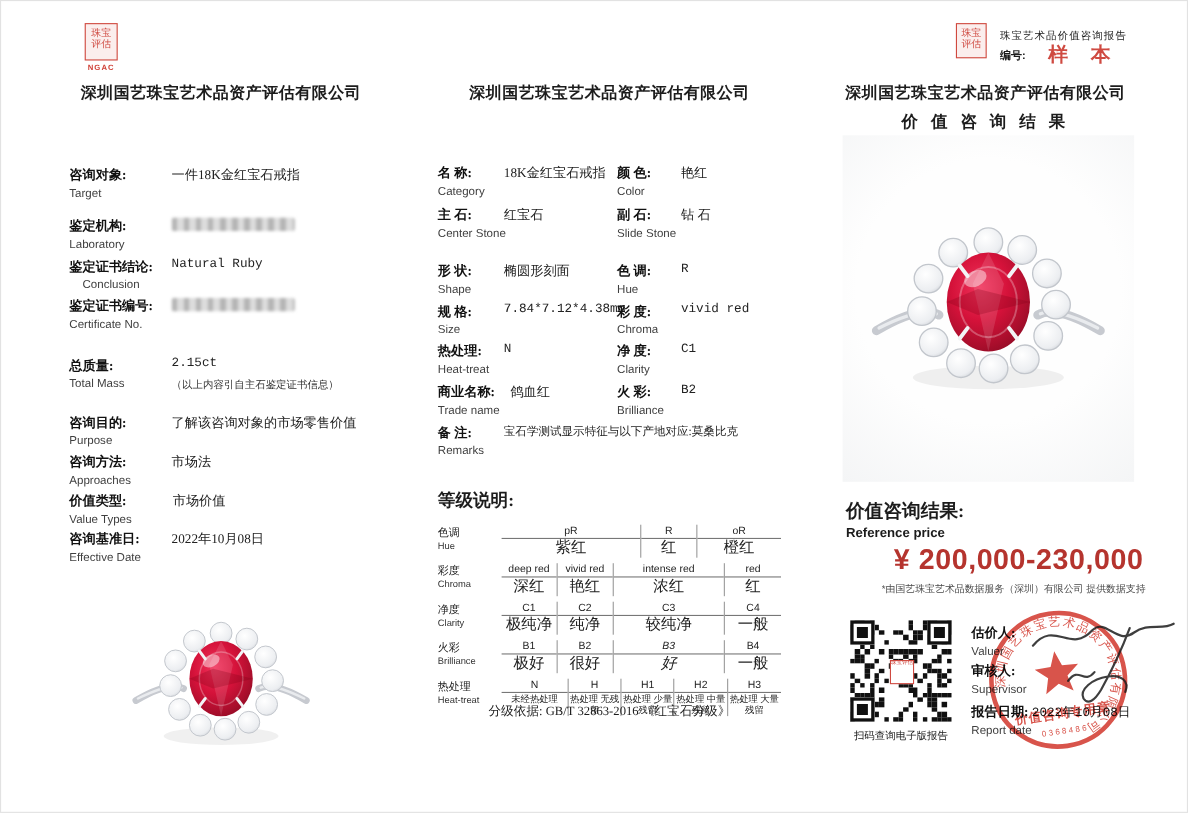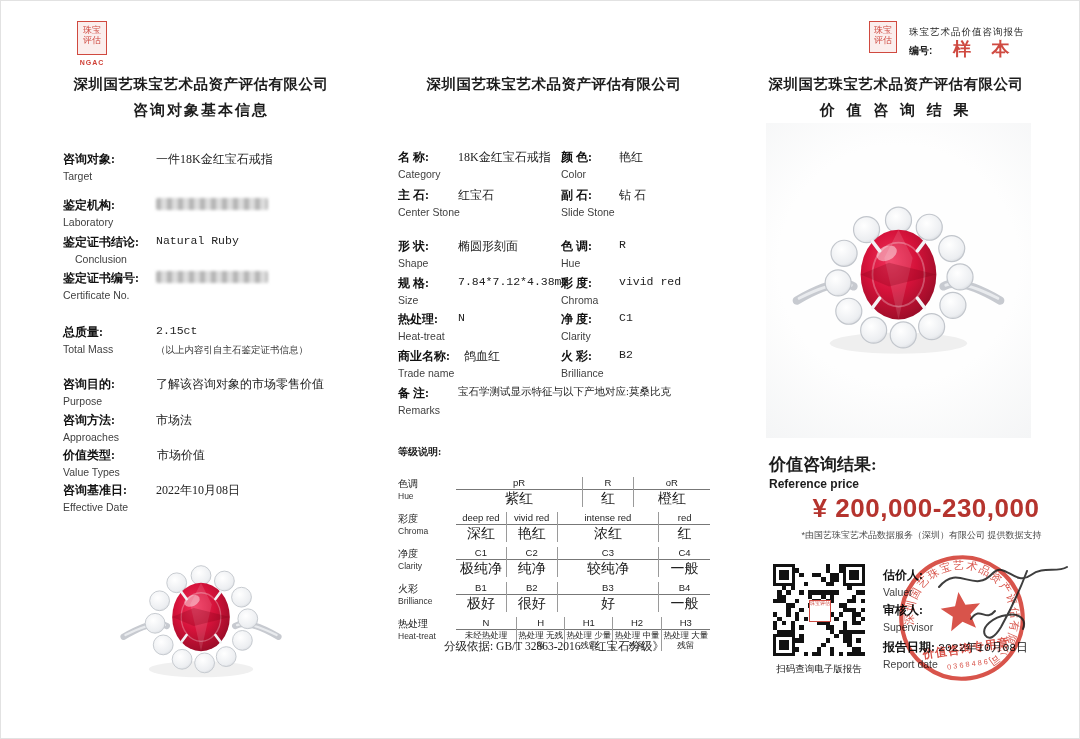--- a/index.html
+++ b/index.html
@@ -56,21 +56,20 @@
 <body>
 
 <div class="page">
 
   <div class="abs sq-seal" style="left:76px;top:20px;width:30px;height:34px;">
     <div class="chars">珠宝评估</div>
   </div>
   <div class="abs ngac" style="left:74px;top:56px;width:34px;">NGAC</div>
 
   <div class="abs col-title" style="left:40px;top:74px;width:320px;">深圳国艺珠宝艺术品资产评估有限公司</div>
-  <div class="abs col-sub" style="left:40px;top:100px;width:320px;letter-spacing:2px;">咨询对象基本信息</div>
 
   <div class="fld" style="left:62px;top:150px;">
     <div class="lcn">咨询对象:</div>
     <div class="len">Target</div>
     <div class="val" style="left:93px;">一件18K金红宝石戒指</div>
   </div>
   <div class="fld" style="left:62px;top:196px;">
     <div class="lcn">鉴定机构:</div>
     <div class="len">Laboratory</div>
     <div class="redact" style="left:93px;"></div>
@@ -218,21 +217,21 @@
     <div class="lcn">火  彩:</div>
     <div class="len">Brilliance</div>
     <div class="val mono" style="left:58px;">B2</div>
   </div>
   <div class="fld" style="left:397px;top:384px;">
     <div class="lcn">备  注:</div>
     <div class="len">Remarks</div>
     <div class="val" style="left:60px;font-size:10.5px;">宝石学测试显示特征与以下产地对应:莫桑比克</div>
   </div>
 
-  <div class="abs" style="left:397px;top:444px;font-weight:bold;font-size:10px;font-family:'Liberation Serif',serif;">等级说明:</div>
+  <div class="abs" style="left:397px;top:444px;font-weight:bold;font-size:16px;font-family:'Liberation Serif',serif;">等级说明:</div>
 
   <div class="abs" style="left:397px;top:476px;width:312px;">
     <div class="gt-row">
       <div class="gt-lab">
           <div class="c">色调</div>
           <div class="e">Hue</div>
         </div>
       <div class="gt-cells">
         <div class="gt-cell" style="width:50%;">
             <div class="gt-top">pR</div>
@@ -303,21 +302,21 @@
         </div>
       <div class="gt-cells">
         <div class="gt-cell" style="width:20%;">
             <div class="gt-top">B1</div>
             <div class="gt-bot">极好</div>
           </div>
         <div class="gt-cell" style="width:20%;">
             <div class="gt-top">B2</div>
             <div class="gt-bot">很好</div>
           </div>
-        <div class="gt-cell" style="width:40%;">
+        <div class="gt-cell" style="width:40%;font-style:italic;">
             <div class="gt-top">B3</div>
             <div class="gt-bot">好</div>
           </div>
         <div class="gt-cell" style="width:20%;">
             <div class="gt-top">B4</div>
             <div class="gt-bot">一般</div>
           </div>
       </div>
     </div>
     <div class="gt-row">

